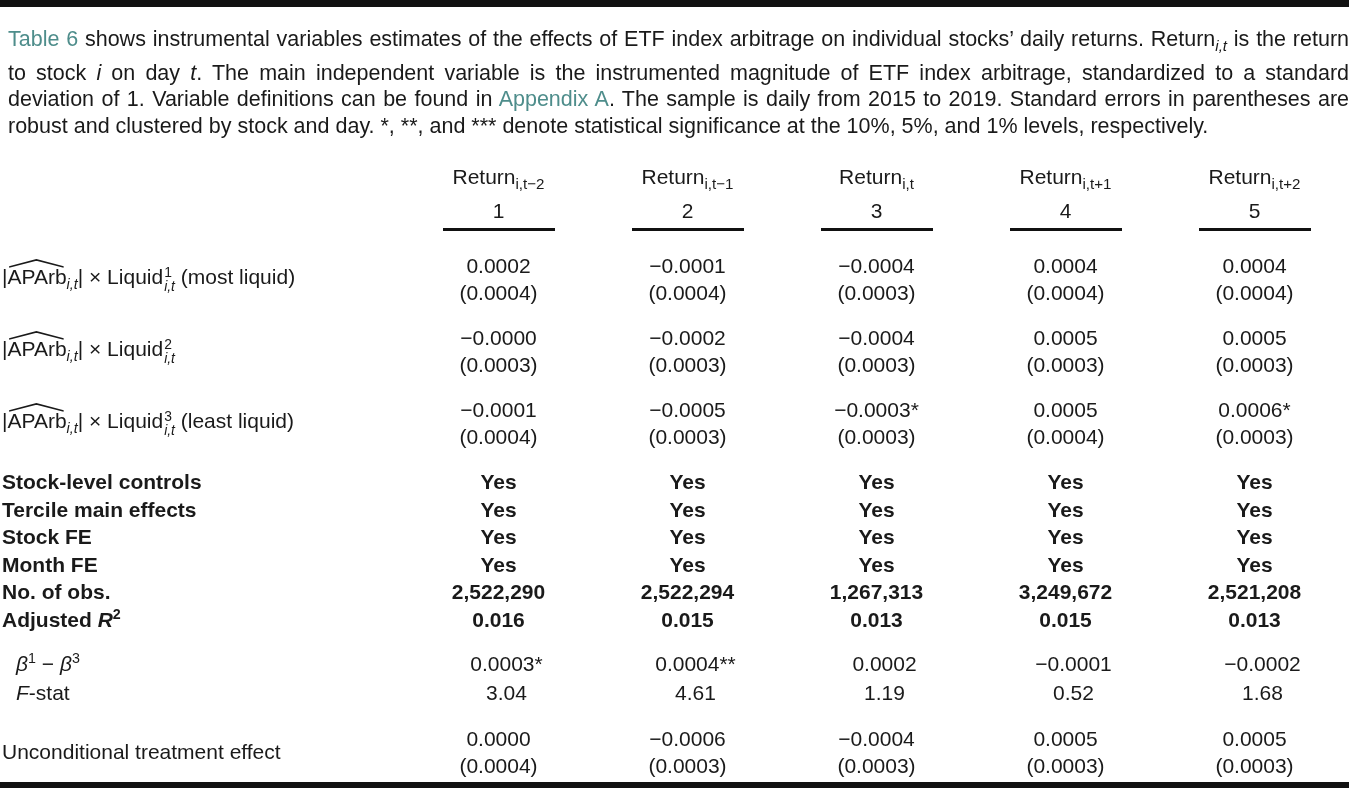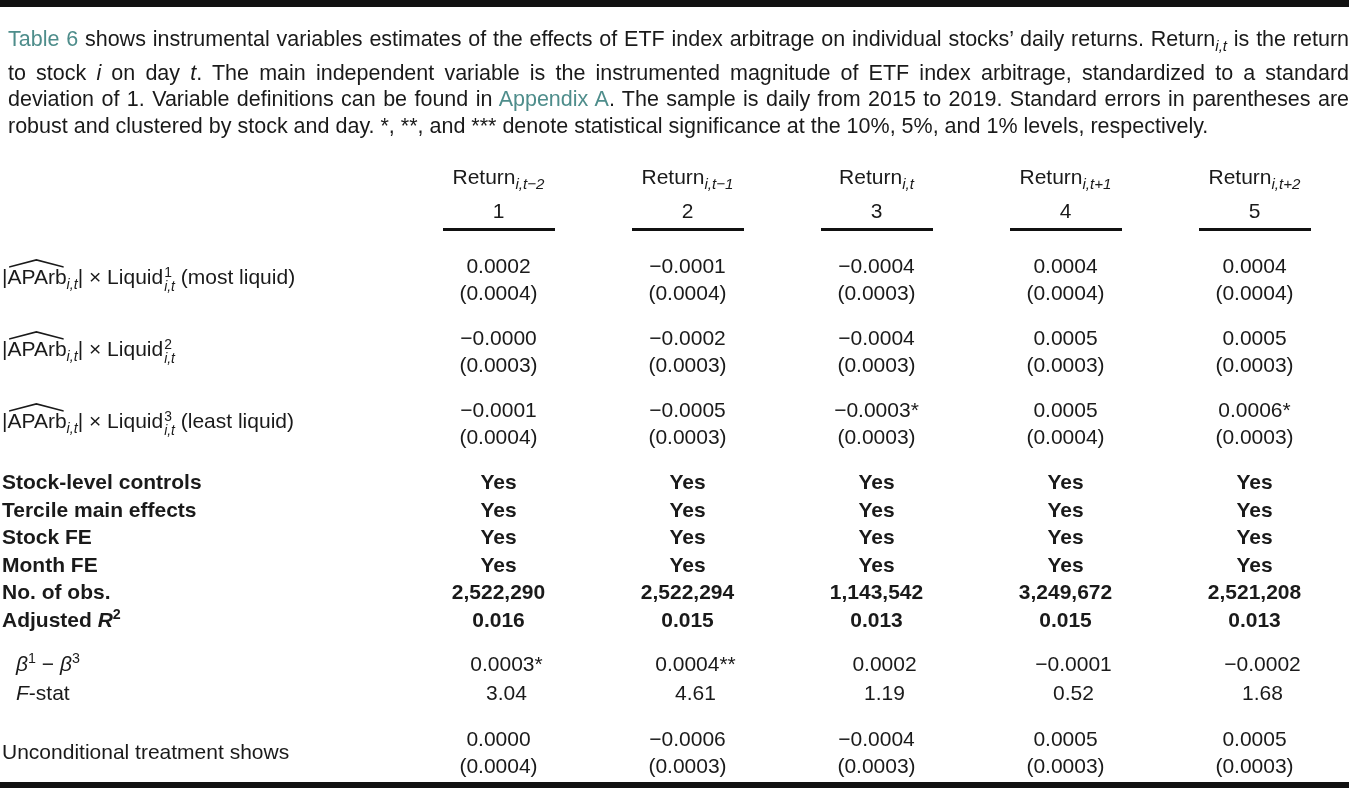--- a/index.html
+++ b/index.html
@@ -23,21 +23,21 @@
   .caption .it { font-style:italic; }
   .caption .csub { font-size:0.7em; font-style:italic; vertical-align:-0.35em; }
 
   table.regtable {
     width:100%; border-collapse:collapse; table-layout:fixed; margin-top:1px;
   }
   td { padding:0; font-size:21px; text-align:center; vertical-align:middle; }
   td.lbl { text-align:left; padding-left:2px; }
 
   tr.hdr td { padding:25px 0 10px 0; }
-  sub.hsub { font-size:0.72em; font-style:italic; vertical-align:-0.35em; line-height:0; }
+  sub.hsub { font-size:0.72em; vertical-align:-0.35em; line-height:0; }
 
   tr.nums td { padding-bottom:21px; }
   .nline { display:inline-block; width:112px; padding-bottom:5px; border-bottom:3px solid var(--rule); }
 
   tr.coef td { padding-bottom:18px; }
   .est, .se { line-height:27px; }
 
   tr.info td { line-height:27.5px;font-weight:bold; }
 
   tr.beta td { padding-top:16px; }
@@ -191,21 +191,21 @@
           <td>Yes</td>
           <td>Yes</td>
           <td>Yes</td>
           <td>Yes</td>
           <td>Yes</td>
         </tr>
         <tr class="info">
           <td class="lbl"><span>No. of obs.</span></td>
           <td>2,522,290</td>
           <td>2,522,294</td>
-          <td>1,143,542</td>
+          <td>1,267,313</td>
           <td>3,249,672</td>
           <td>2,521,208</td>
         </tr>
         <tr class="info">
           <td class="lbl"><span>Adjusted </span><span class="it">R</span><span class="sup">2</span></td>
           <td>0.016</td>
           <td>0.015</td>
           <td>0.013</td>
           <td>0.015</td>
           <td>0.013</td>
@@ -220,21 +220,21 @@
         </tr>
         <tr class="stat">
           <td class="lbl"><span class="it">F</span><span>-stat</span></td>
           <td>3.04</td>
           <td>4.61</td>
           <td>1.19</td>
           <td>0.52</td>
           <td>1.68</td>
         </tr>
         <tr class="uncond">
-          <td class="lbl"><span>Unconditional treatment shows</span></td>
+          <td class="lbl"><span>Unconditional treatment effect</span></td>
           <td>
             <div class="est">0.0000</div>
             <div class="se">(0.0004)</div>
           </td>
           <td>
             <div class="est">−0.0006</div>
             <div class="se">(0.0003)</div>
           </td>
           <td>
             <div class="est">−0.0004</div>

